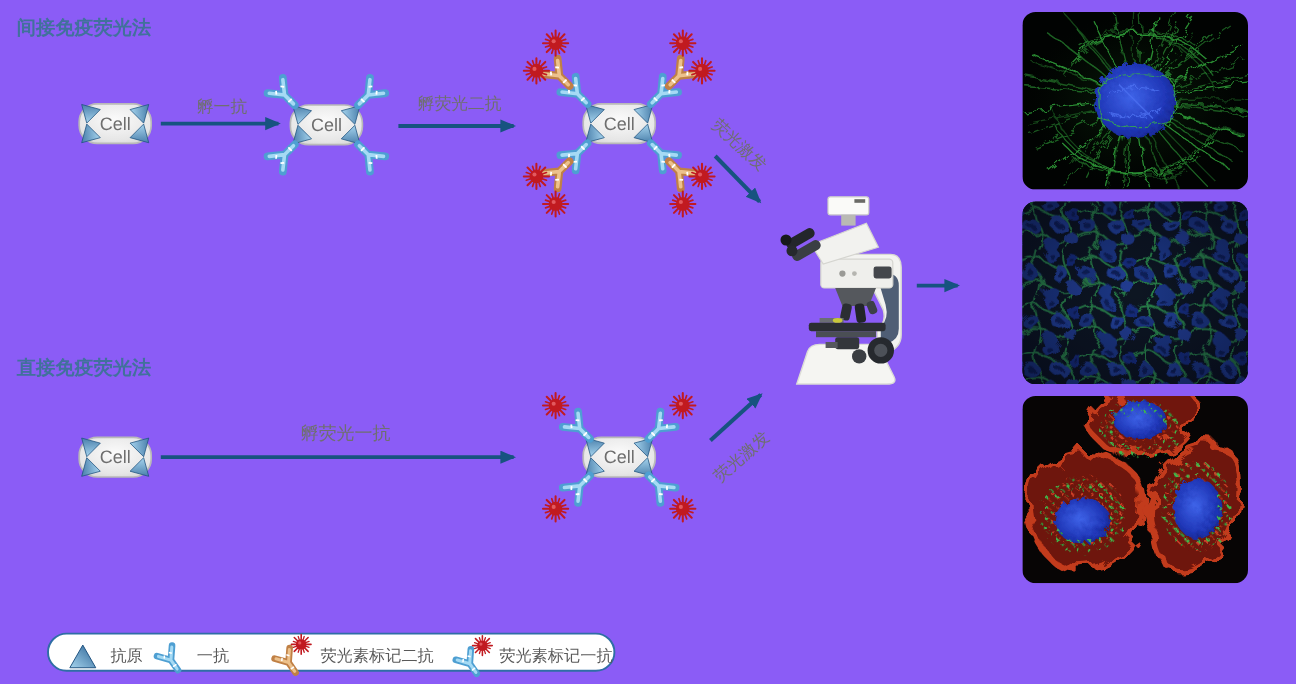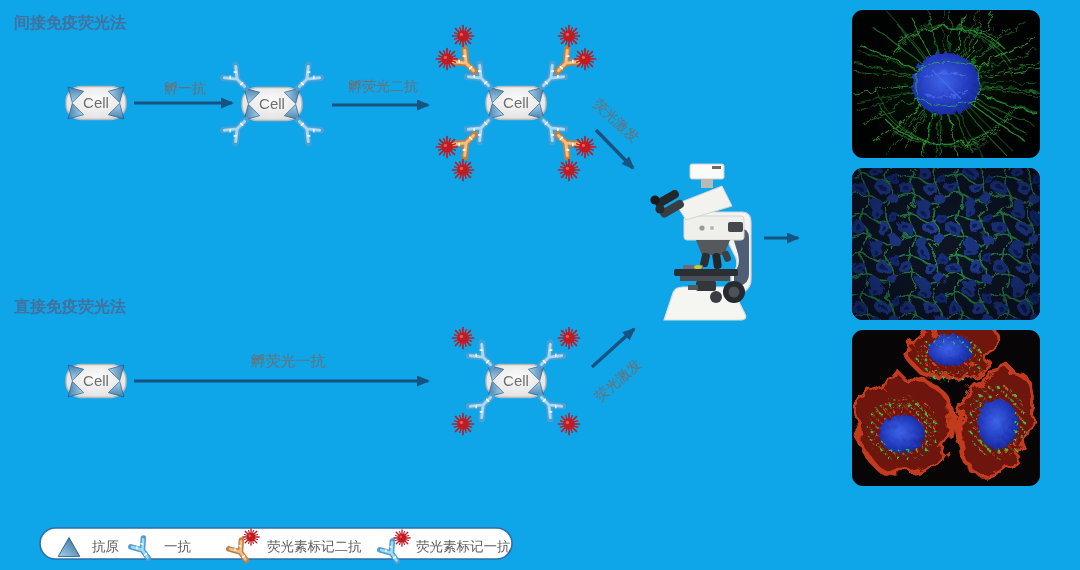--- a/index.html
+++ b/index.html
@@ -1,16 +1,16 @@
 <!DOCTYPE html>
 <html><head>
 <meta charset="utf-8">
 <style>
   html,body{margin:0;padding:0;background:#ffffff;}
-  .canvas{position:relative;width:1080px;height:570px;background:#0ea5e9;overflow:hidden;
+  .canvas{position:relative;width:1080px;height:570px;background:#8b5cf6;overflow:hidden;
           font-family:"Liberation Sans","DejaVu Sans",sans-serif;}
   svg text{font-family:"Liberation Sans","DejaVu Sans",sans-serif;}
   .sec-title{font-size:16px;font-weight:bold;fill:#41719c;}
   .step-label{font-size:14px;fill:#6f6f6f;}
   .step-label-big{font-size:15px;fill:#6f6f6f;}
   .cell-text{font-size:15px;fill:#6e6e6e;}
   .legend-text{font-size:13.5px;fill:#595959;}
 </style>
 </head>
 <body>

